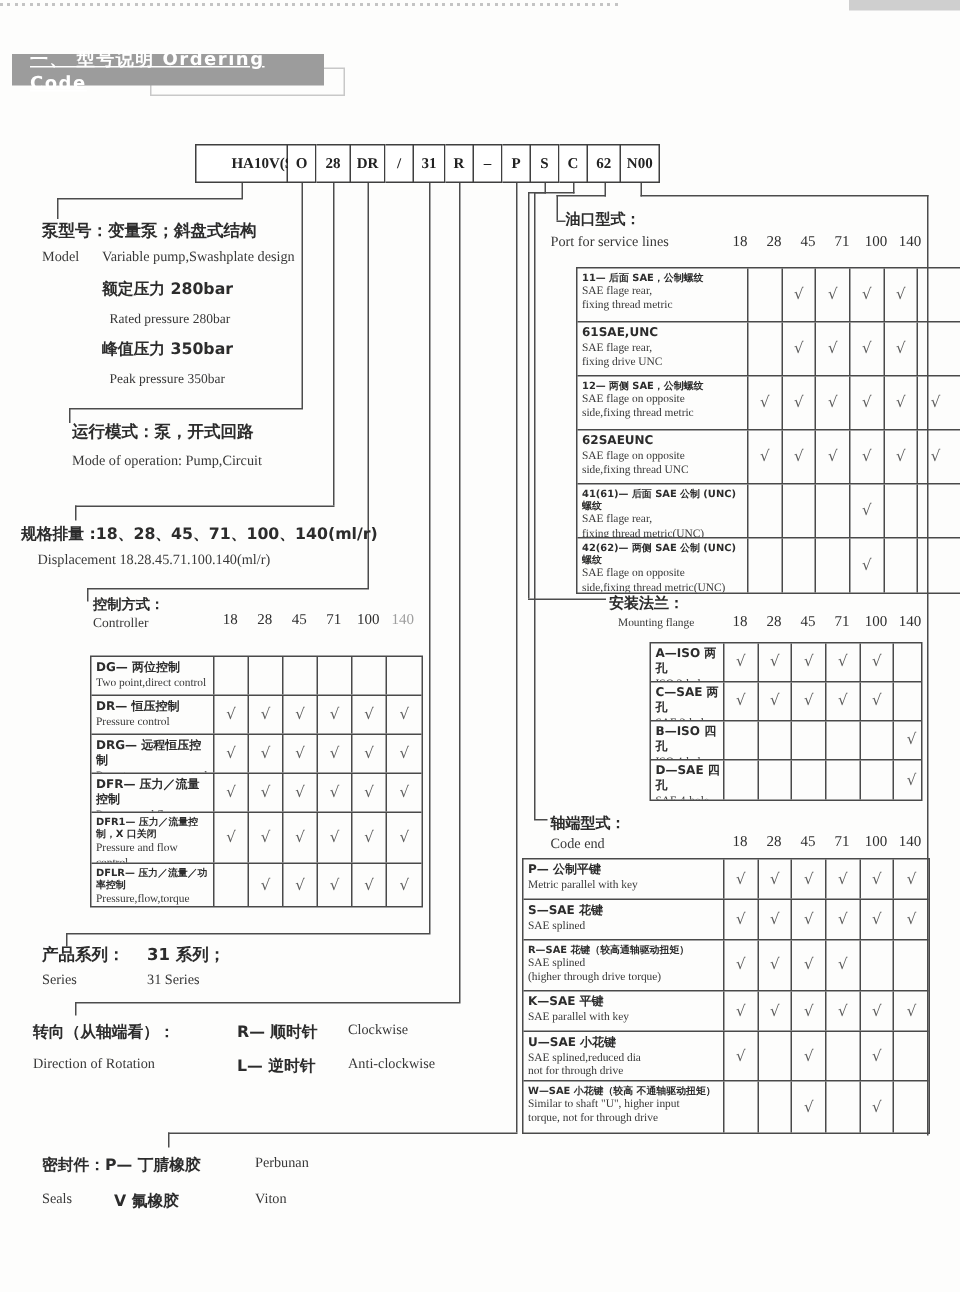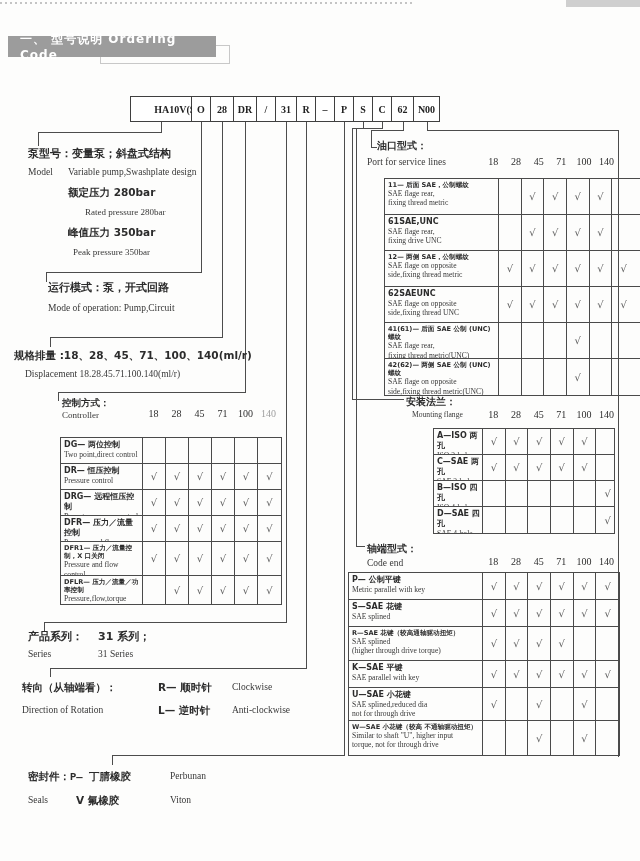--- a/index.html
+++ b/index.html
@@ -7,21 +7,21 @@
         font-family:"Liberation Serif",serif;color:#2e2e2e;}
   .abs{position:absolute;}
   .cn{font-family:"DejaVu Sans",sans-serif;font-weight:bold;color:#2c2c2c;}
   .en{font-family:"Liberation Serif",serif;color:#383838;}
   .ln{position:absolute;background:#4c4c4c;}
   .dotted{position:absolute;left:0;top:2px;width:414px;height:2px;
           background:repeating-linear-gradient(90deg,#c4c4c4 0 2px,transparent 2px 5px);}
   .corner{position:absolute;left:566px;top:0;width:74px;height:7px;background:#cfcfcf;}
   .banner{position:absolute;left:8px;top:36px;width:208px;height:21px;background:#9c9c9c;
           color:#fff;font-family:"DejaVu Sans",sans-serif;font-weight:bold;font-size:12px;
-          display:flex;align-items:center;padding-left:12px;box-sizing:border-box;z-index:2;letter-spacing:1px;}
+          display:flex;align-items:center;padding-left:12px;box-sizing:border-box;z-index:2;letter-spacing:1px;text-decoration:underline;}
   .banner-outline{position:absolute;left:100px;top:45px;width:128px;height:17px;
           border:1px solid #c8c8c8;z-index:1;}
   .code-row{position:absolute;left:130px;top:96px;display:flex;}
   .codebox{border:1px solid #3f3f3f;border-left:none;height:26px;display:flex;align-items:center;
           justify-content:center;font-family:"Liberation Serif",serif;font-size:10px;font-weight:bold;
           color:#222;box-sizing:border-box;background:#fff;}
   .codebox:first-child{border-left:1px solid #3f3f3f;padding-left:31px;}
   .tbl{position:absolute;border:1px solid #4a4a4a;box-sizing:border-box;}
   .trow{display:flex;border-bottom:1px solid #4a4a4a;box-sizing:border-box;}
   .trow:last-child{border-bottom:none;}
@@ -101,21 +101,21 @@
       <div class="ln" style="left: 371px; top: 147px; width: 6px; height: 1px;"></div>
       <div class="ln" style="left: 427px; top: 122px; width: 1px; height: 9px;"></div>
       <div class="ln" style="left: 427px; top: 130px; width: 192px; height: 1px;"></div>
       <div class="ln" style="left: 618px; top: 130px; width: 1px; height: 627px;"></div>
     </div>
 
   <div class="abs cn t-cn" style="left:28px;top:146px;">泵型号：变量泵；斜盘式结构</div>
   <div class="abs en t-en" style="left:28px;top:167px;">Model</div>
   <div class="abs en t-en" style="left:68px;top:167px;">Variable pump,Swashplate design</div>
   <div class="abs cn" style="left:68px;top:186px;font-size:10.5px;">额定压力 280bar</div>
-  <div class="abs en" style="left:73px;top:207px;font-size:9px;margin-left:12px;">Rated pressure 280bar</div>
+  <div class="abs en" style="left:73px;top:207px;font-size:9px;">Rated pressure 280bar</div>
   <div class="abs cn" style="left:68px;top:226px;font-size:10.5px;">峰值压力 350bar</div>
   <div class="abs en" style="left:73px;top:247px;font-size:9px;">Peak pressure 350bar</div>
 
   <div class="abs cn t-cn" style="left:48px;top:280px;">运行模式：泵，开式回路</div>
   <div class="abs en t-en" style="left:48px;top:303px;">Mode of operation:   Pump,Circuit</div>
 
   <div class="abs cn" style="left:14px;top:349px;font-size:10.5px;">规格排量 :18、28、45、71、100、140(ml/r)</div>
   <div class="abs en t-en" style="left:25px;top:369px;">Displacement 18.28.45.71.100.140(ml/r)</div>
 
   <div class="abs cn" style="left:62px;top:397px;font-size:9.5px;">控制方式：</div>
@@ -266,21 +266,21 @@
   <div class="abs en t-en" style="left:28px;top:649px;">Series</div>
   <div class="abs en t-en" style="left:98px;top:649px;">31 Series</div>
 
   <div class="abs cn" style="left:22px;top:681px;font-size:10.5px;">转向（从轴端看）：</div>
   <div class="abs cn" style="left:158px;top:681px;font-size:10.5px;">R— 顺时针</div>
   <div class="abs en t-en" style="left:232px;top:682px;">Clockwise</div>
   <div class="abs en t-en" style="left:22px;top:705px;">Direction of Rotation</div>
   <div class="abs cn" style="left:158px;top:704px;font-size:10.5px;">L— 逆时针</div>
   <div class="abs en t-en" style="left:232px;top:705px;">Anti-clockwise</div>
 
-  <div class="abs cn" style="left:28px;top:770px;font-size:10.5px;font-family:Liberation Mono, monospace;">密封件：P— 丁腈橡胶</div>
+  <div class="abs cn" style="left:28px;top:770px;font-size:10.5px;">密封件：P— 丁腈橡胶</div>
   <div class="abs en t-en" style="left:170px;top:771px;">Perbunan</div>
   <div class="abs en t-en" style="left:28px;top:795px;">Seals</div>
   <div class="abs cn" style="left:76px;top:794px;font-size:10.5px;">V 氟橡胶</div>
   <div class="abs en t-en" style="left:170px;top:795px;">Viton</div>
 
   <div class="abs cn" style="left:377px;top:139px;font-size:10px;">油口型式：</div>
   <div class="abs en" style="left:367px;top:157px;font-size:9.5px;">Port for service lines</div>
   <div class="numrow" style="left:482px;top:156px;">
       <span style="width: 22.67px;">18</span>
       <span style="width: 22.67px;">28</span>

